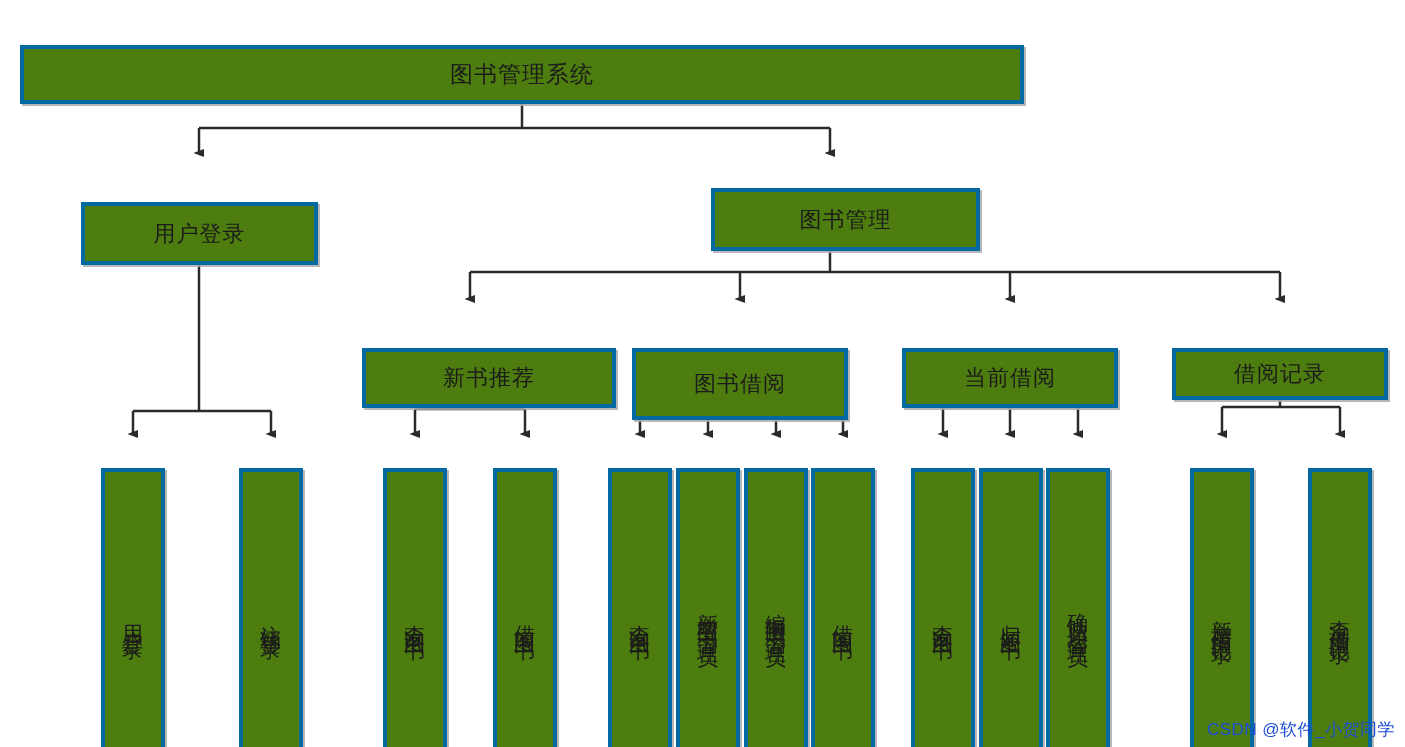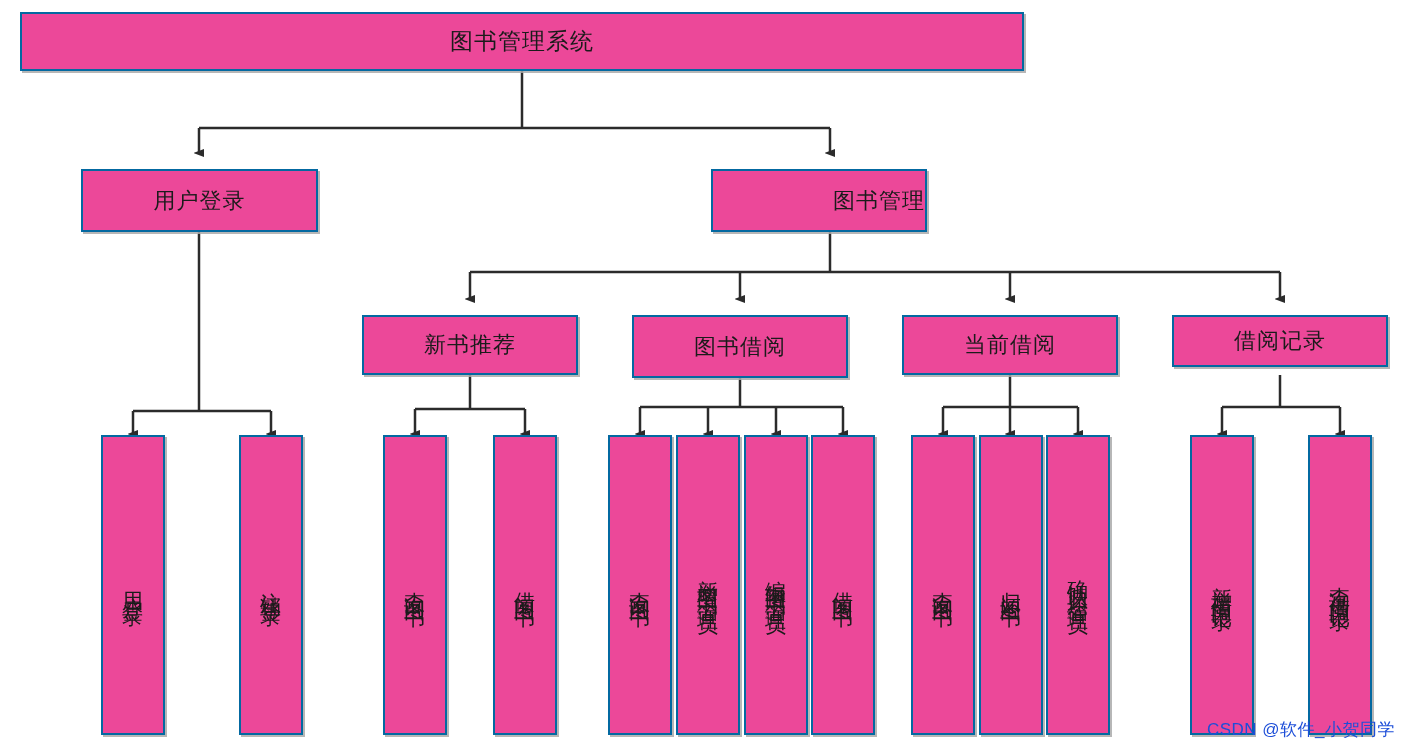--- a/index.html
+++ b/index.html
@@ -20,27 +20,28 @@
   #edges {
     position: absolute;
     left: 0;
     top: 0;
     width: 1405px;
     height: 747px;
   }
   .node {
     position: absolute;
     box-sizing: border-box;
-    background: #ec4899;
-    border: 2px solid #0369a1;
+    background: #4d7c0f;
+    border: 4px solid #0369a1;
     box-shadow: 2px 2px 0 0 rgba(170,170,170,0.85);
     display: flex;
     align-items: center;
     justify-content: center;
     color: #1b1b1b;
+    margin-top: 33px;
   }
   .node .label {
     font-size: 22px;
     line-height: 1.15;
     letter-spacing: 1px;
     white-space: nowrap;
     color: #1b1b1b;
   }
   .node.leaf {
     align-items: center;
@@ -122,29 +123,29 @@
   </svg>
 
   <div class="node title" style="left:20px; top:12px; width:1004px; height:59px;">
     <span class="label">图书管理系统</span>
   </div>
 
   <div class="node" style="left:81px; top:169px; width:237px; height:63px;">
     <span class="label">用户登录</span>
   </div>
 
-  <div class="node" style="left:711px; top:169px; width:216px; height:63px;justify-content:flex-end;">
+  <div class="node" style="left:711px; top:155px; width:269px; height:63px;">
     <span class="label">图书管理</span>
   </div>
 
-  <div class="node" style="left:362px; top:315px; width:216px; height:60px;">
+  <div class="node" style="left:362px; top:315px; width:254px; height:60px;">
     <span class="label">新书推荐</span>
   </div>
 
-  <div class="node" style="left:632px; top:315px; width:216px; height:63px;">
+  <div class="node" style="left:632px; top:315px; width:216px; height:72px;">
     <span class="label">图书借阅</span>
   </div>
 
   <div class="node" style="left:902px; top:315px; width:216px; height:60px;">
     <span class="label">当前借阅</span>
   </div>
 
   <div class="node" style="left:1172px; top:315px; width:216px; height:52px;">
     <span class="label">借阅记录</span>
   </div>

